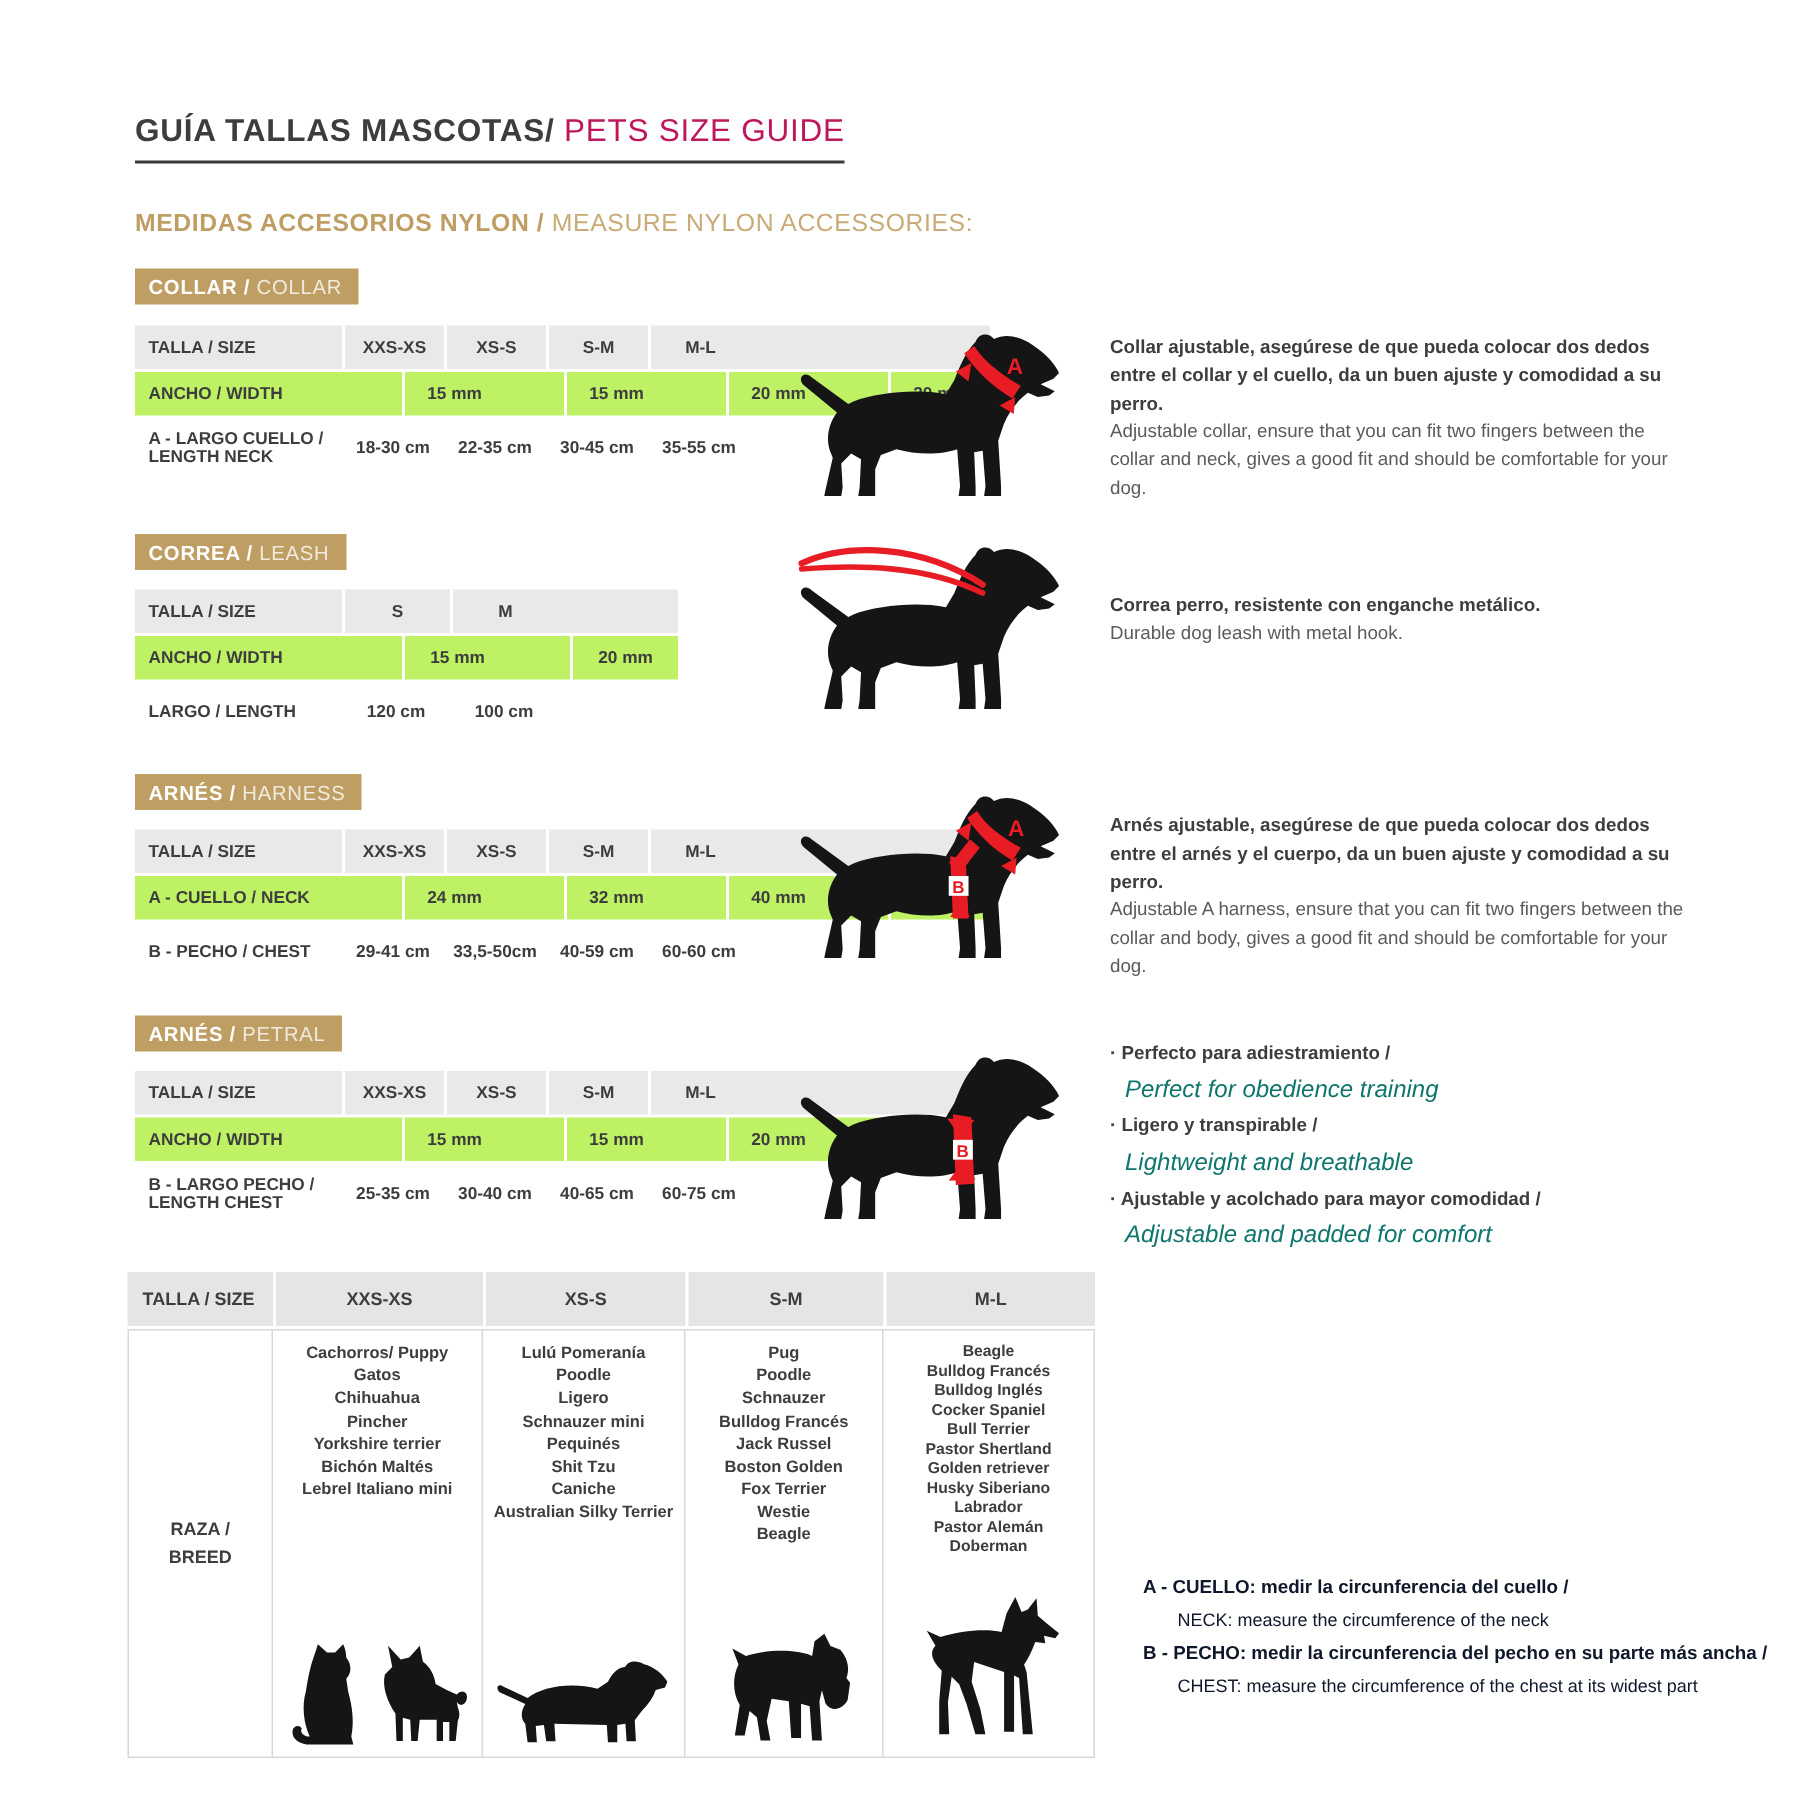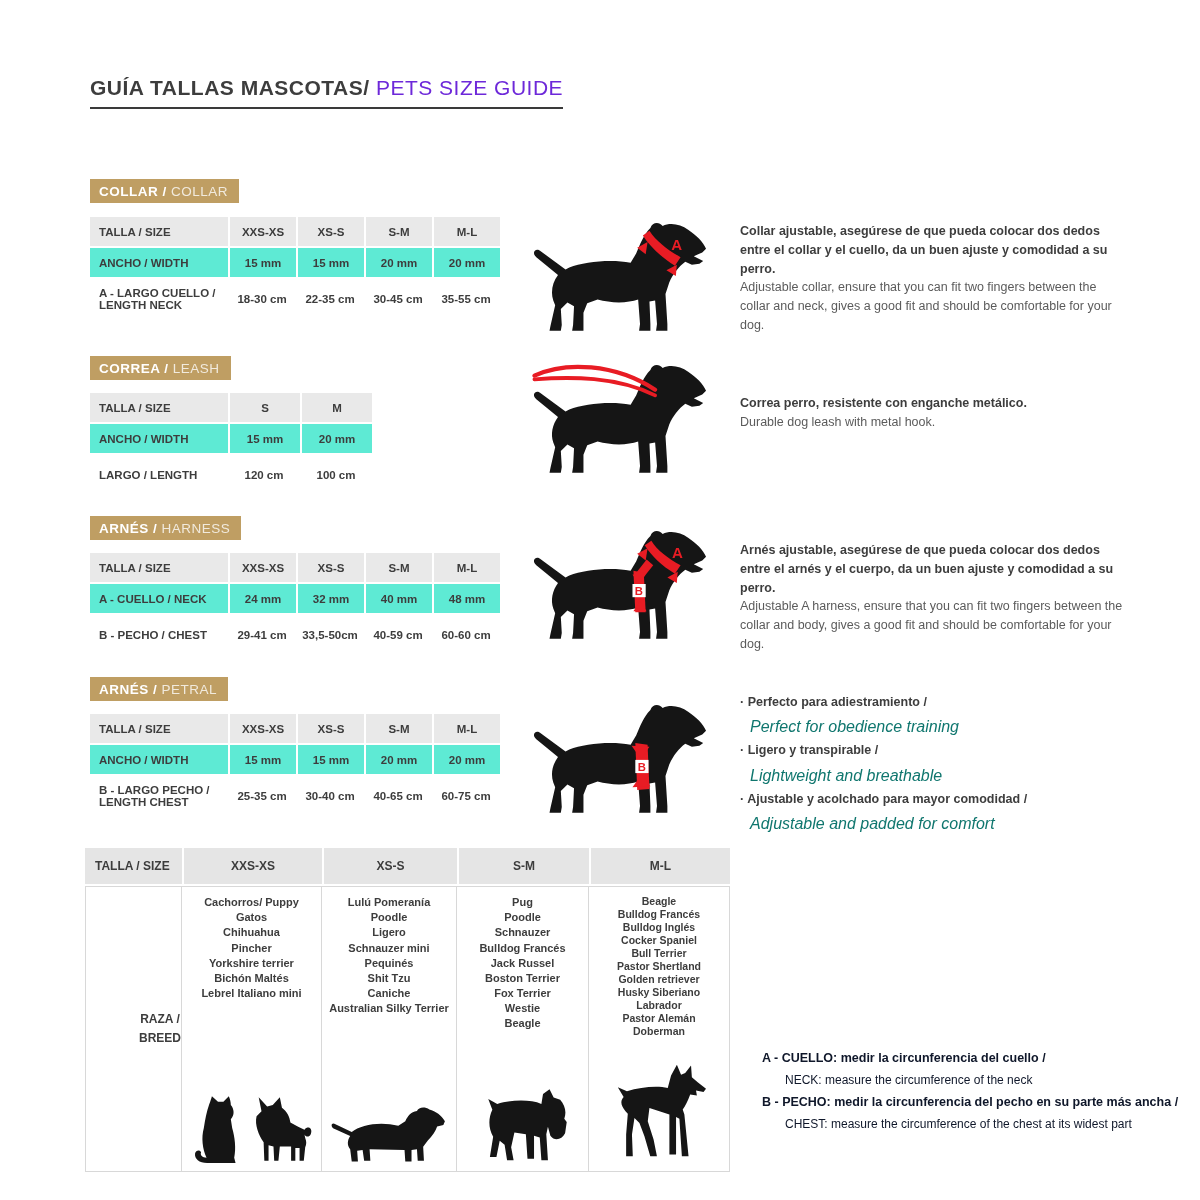--- a/index.html
+++ b/index.html
@@ -2,37 +2,37 @@
 <html><head>
 <meta charset="utf-8">
 <style>
   html,body{margin:0;padding:0;background:#fff;}
   #canvas{position:relative;width:1200px;height:1200px;background:#fff;overflow:hidden;
           font-family:"Liberation Sans","DejaVu Sans",sans-serif;color:#3d3d3d;}
   .abs{position:absolute;}
 
   
   .title{font-size:21px;font-weight:bold;letter-spacing:.5px;border-bottom:2px solid #3a3a3a;padding-bottom:7px;display:inline-block;}
-  .title .en{font-weight:normal;color:#6d28d9;}
+  .title .en{font-weight:normal;color:#be185d;}
   .subtitle{font-size:16.5px;font-weight:bold;color:#bf9e63;letter-spacing:.4px;}
   .subtitle .en{font-weight:normal;color:#c8ab76;}
 
   
   .badge{display:inline-block;background:#bf9e63;color:#fff;font-weight:bold;font-size:13.5px;
          padding:5px 11px 4px 9px;letter-spacing:.5px;}
   .badge .en{font-weight:normal;color:rgba(255,255,255,.78);}
 
   
   .sizetable{width:max-content;}
   .trow{display:grid;align-items:center;text-align:center;font-weight:bold;font-size:11.5px;}
   .trow + .trow{margin-top:2px;}
   .cols4{grid-template-columns:138px repeat(4,68px);}
   .cols2{grid-template-columns:138px repeat(2,72px);}
   .thead{background:#e9e9e9;min-height:29px;}
-  .tmid{background:#5eead4;min-height:29px;}
+  .tmid{background:#bef264;min-height:29px;gap:40px;}
   .tlast{background:#fff;min-height:40px;}
   .thead .tcell + .tcell,.tmid .tcell + .tcell{border-left:2px solid #fff;}
   .tcell{padding:4px 3px;align-self:stretch;display:flex;align-items:center;justify-content:center;}
   .tcell.tlabel{justify-content:flex-start;text-align:left;padding-left:9px;}
 
   
   .desc{font-size:12.5px;line-height:1.5;width:385px;}
   .desc .es{font-weight:bold;color:#3d3d3d;}
   .desc .en{font-weight:normal;color:#5b5b5b;}
 
@@ -45,21 +45,21 @@
   
   .breedtable{width:645px;}
   .bhead{display:grid;grid-template-columns:97px 140px 135px 132px 141px;background:#fff;}
   .bhead .bhcell{background:#e5e5e5;min-height:36px;display:flex;align-items:center;justify-content:center;
                  font-weight:bold;font-size:12px;}
   .bhead .bhcell + .bhcell{border-left:2px solid #fff;}
   .bhead .bhcell:first-child{justify-content:flex-start;padding-left:10px;}
   .bbody{display:grid;grid-template-columns:97px 140px 135px 132px 141px;margin-top:2px;height:286px;}
   .bcell{border-right:1px solid #d8d8d8;border-bottom:1px solid #d8d8d8;border-top:1px solid #d8d8d8;
          display:flex;flex-direction:column;align-items:center;padding-top:8px;box-sizing:border-box;}
-  .bcell:first-child{border-left:1px solid #d8d8d8;justify-content:center;padding-top:0;align-items:flex-end;}
+  .bcell:first-child{border-left:1px solid #d8d8d8;justify-content:center;padding-top:0;}
   .rowlabel{font-weight:bold;font-size:12px;text-align:center;line-height:1.6;}
   .breed-list{font-weight:bold;font-size:11px;line-height:1.38;text-align:center;}
   .breed-list.tight{font-size:10.5px;line-height:1.24;}
   .sil-row{margin-top:auto;margin-bottom:4px;display:flex;align-items:flex-end;justify-content:center;gap:8px;}
 
   
   .notes{color:#0f172a;font-size:12.5px;line-height:1.8;width:430px;}
   .nb{font-weight:bold;}
   .nr{font-weight:normal;font-size:12px;padding-left:23px;}
 
@@ -80,20 +80,23 @@
       <path id="dob-sil" d="M20,41 L13,29 L24,34 C40,29 60,27 73,30 L77,15 L84,2 L89,14 L94,12 L101,3 L102,17 L109,23 L119,31 L116,35 L107,33 L108,39 L100,38 C97,46 94,52 91,56 L93,62 L98,112 L90,112 L87,67 L83,65 L83,110 L75,110 L75,62 L63,58 L51,54 L49,70 L56,92 L60,112 L52,112 L45,88 L39,72 L33,66 L30,86 L31,112 L23,112 L23,86 L25,61 C17,53 15,46 20,41 Z"></path>
     </defs>
   </svg>
 
   <div class="abs" style="left:90px;top:76px;">
     <div class="title">
       <span>GUÍA TALLAS MASCOTAS/</span><span class="en"> PETS SIZE GUIDE</span>
     </div>
   </div>
 
+  <div class="abs subtitle" style="left:90px;top:140px;">
+    <span>MEDIDAS ACCESORIOS NYLON /</span><span class="en"> MEASURE NYLON ACCESSORIES:</span>
+  </div>
 
   <div class="abs" style="left:90px;top:179px;">
     <div class="badge"><span>COLLAR /</span><span class="en"> COLLAR</span></div>
   </div>
   <div class="abs sizetable" style="left:90px;top:217px;">
       <div class="trow cols4 thead">
         <div class="tcell tlabel">TALLA / SIZE</div>
         <div class="tcell">XXS-XS</div>
         <div class="tcell">XS-S</div>
         <div class="tcell">S-M</div>
@@ -294,21 +297,21 @@
             </svg>
         </div>
       </div>
       <div class="bcell">
         <div class="breed-list">
             <div>Pug</div>
             <div>Poodle</div>
             <div>Schnauzer</div>
             <div>Bulldog Francés</div>
             <div>Jack Russel</div>
-            <div>Boston Terrier</div>
+            <div>Boston Golden</div>
             <div>Fox Terrier</div>
             <div>Westie</div>
             <div>Beagle</div>
           </div>
         <div class="sil-row">
           <svg width="94" height="82" viewBox="0 0 115 100">
               <use href="#schn-sil" fill="#151515"></use>
             </svg>
         </div>
       </div>

